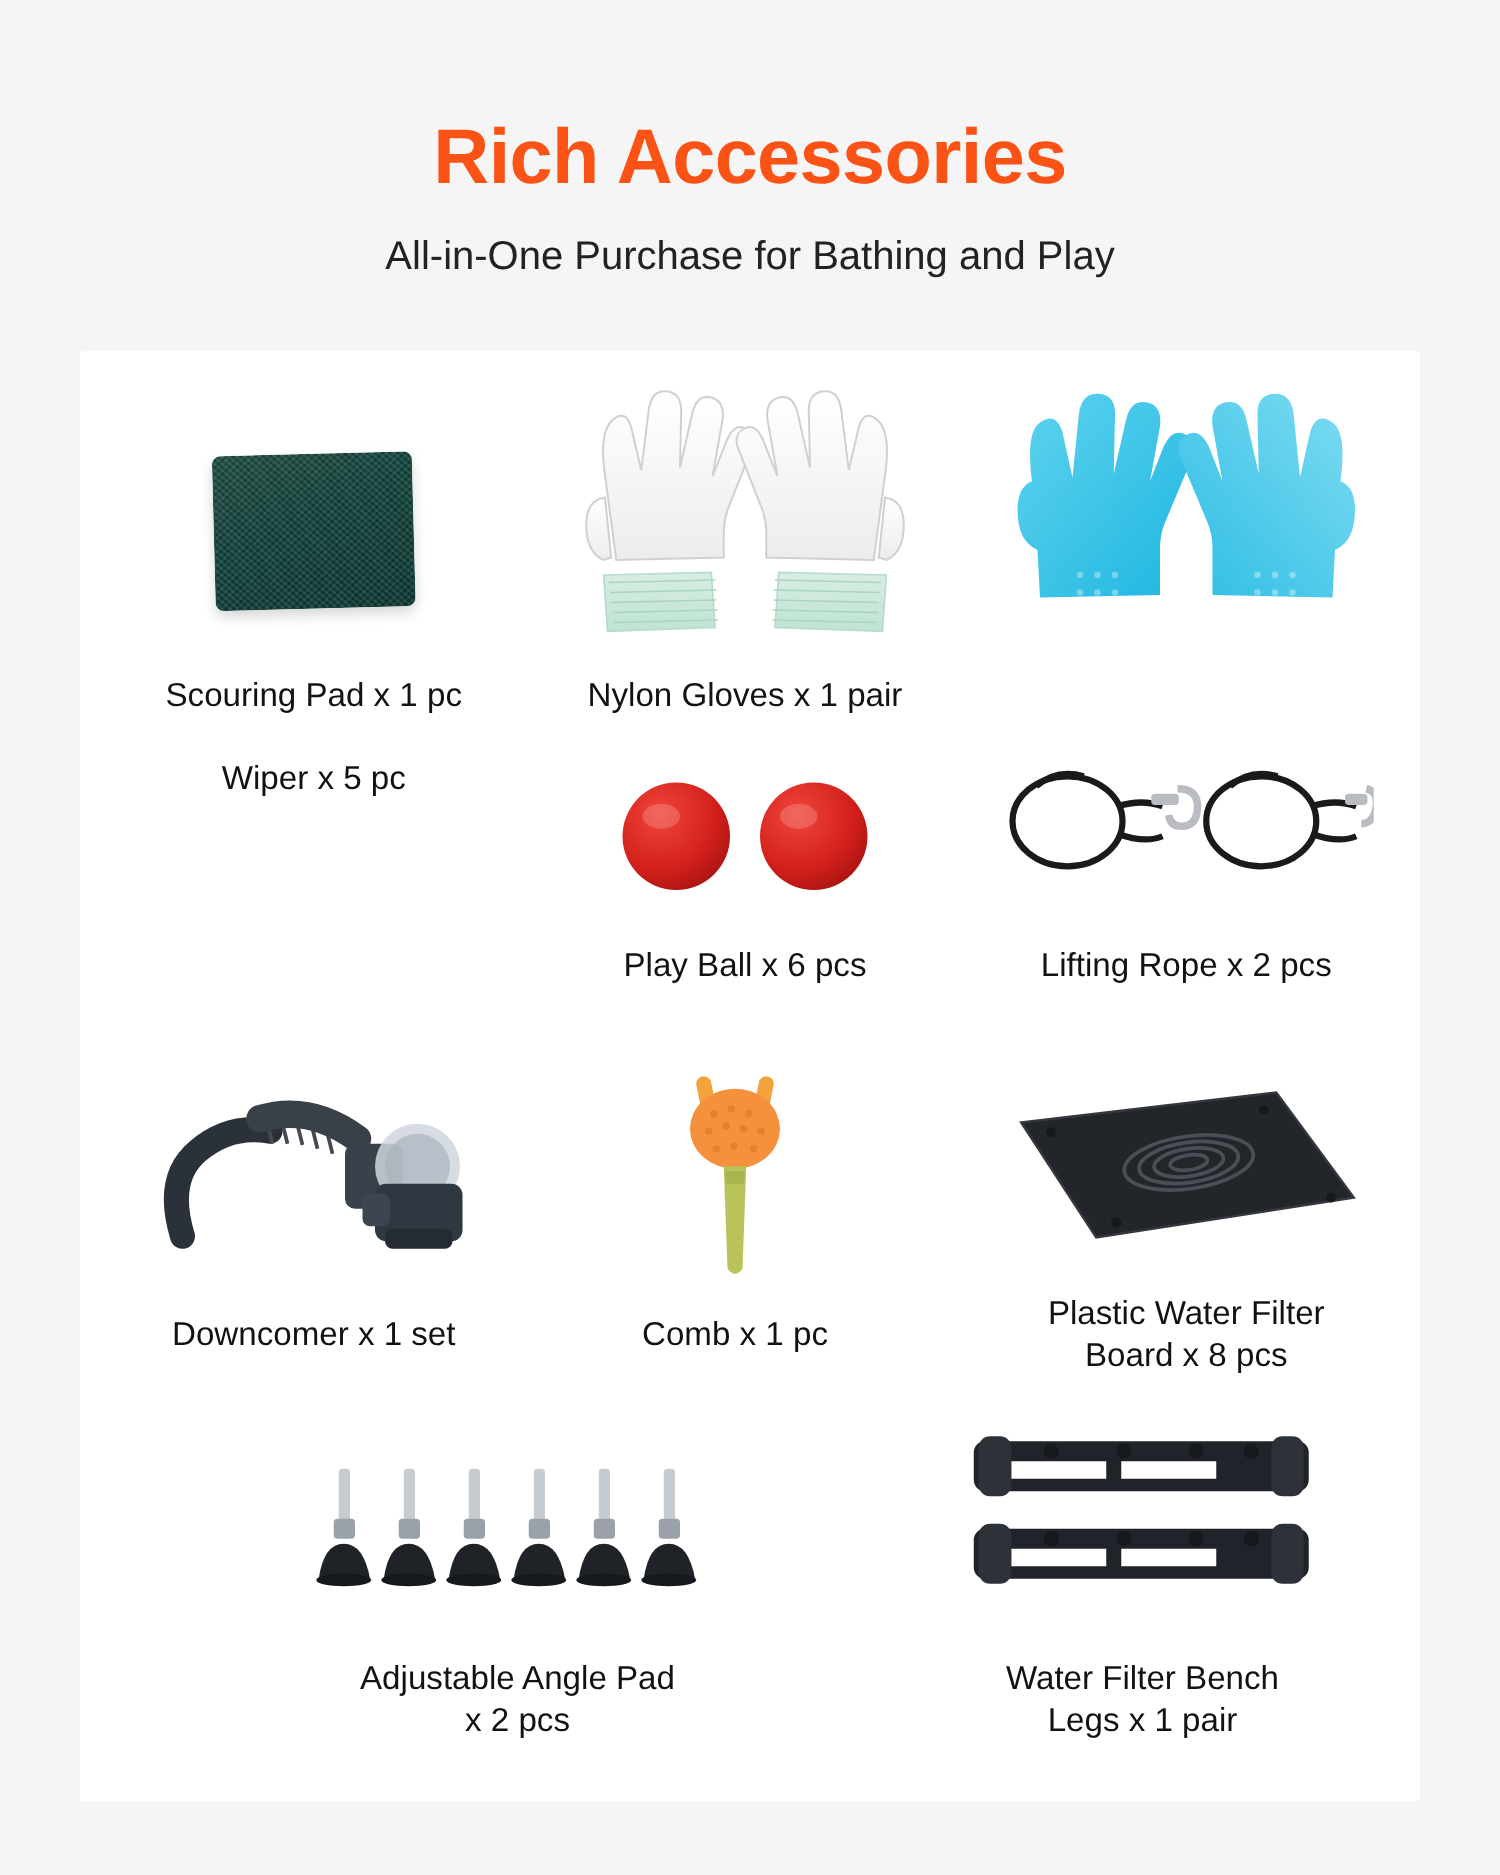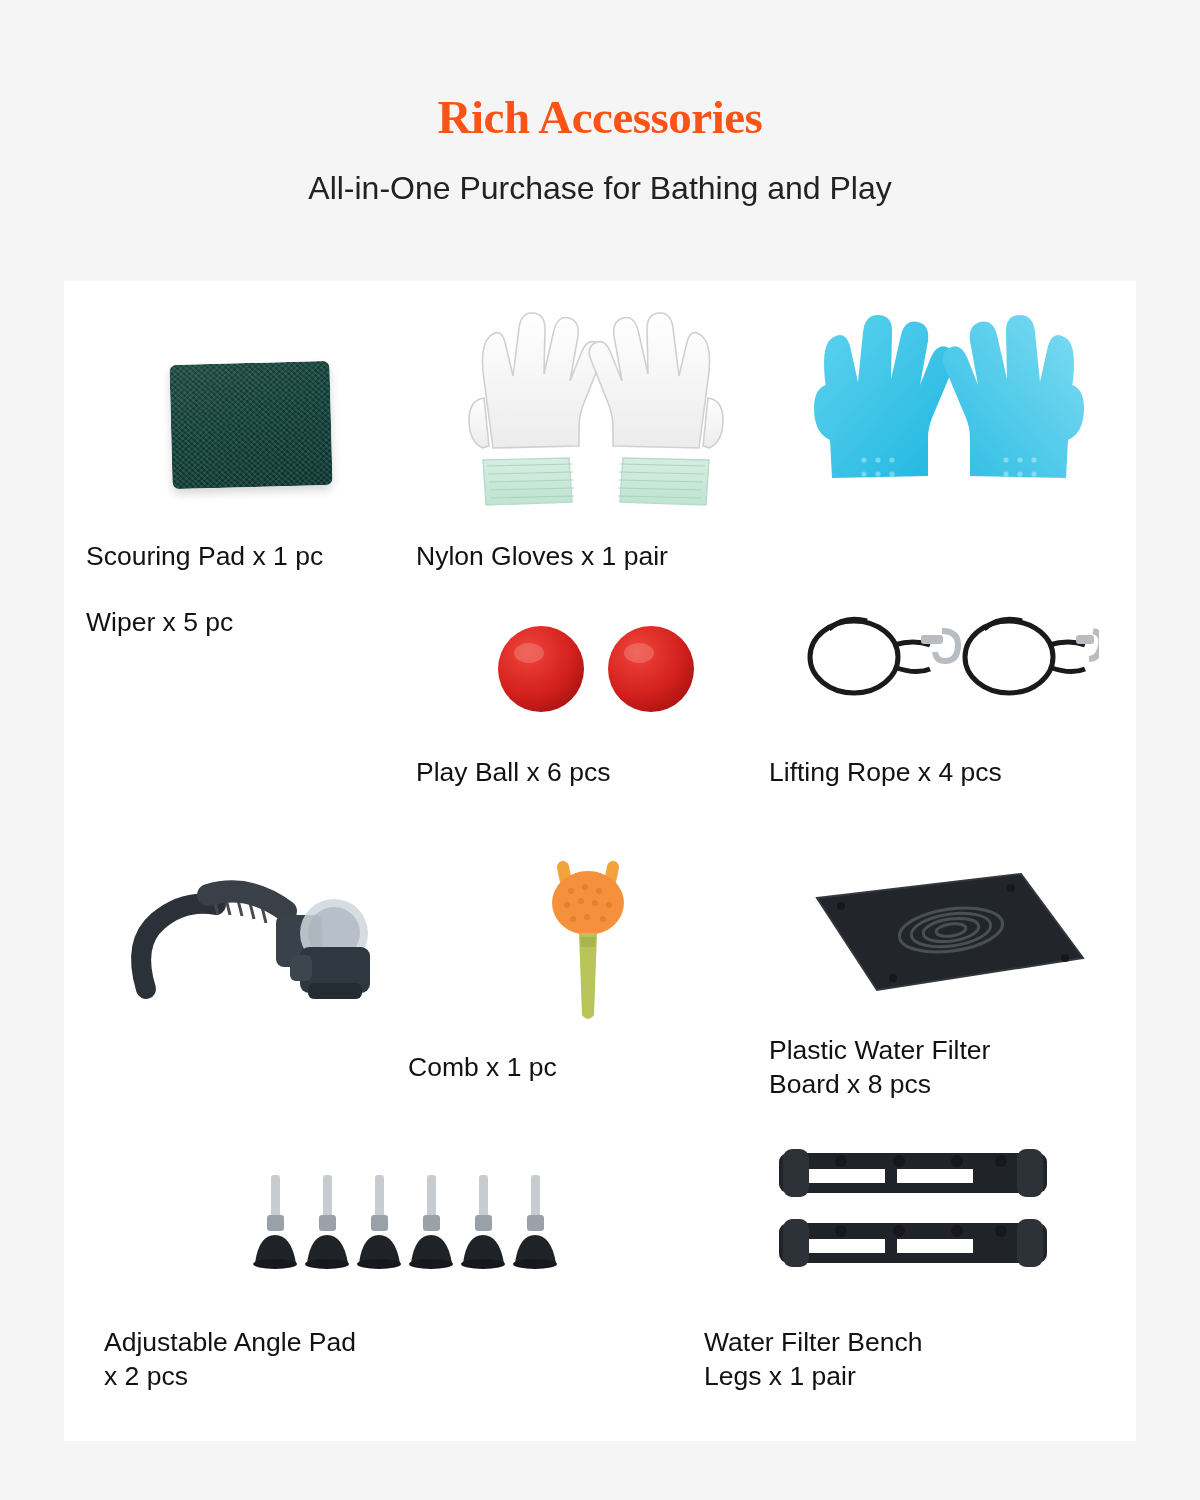--- a/index.html
+++ b/index.html
@@ -17,27 +17,26 @@
     position: relative;
     width: 1200px;
     height: 1500px;
     background: #f5f5f5;
   }
   .header {
     padding-top: 92px;
     text-align: center;
   }
   .title {
-    font-size: 47px;
+    font-size: 62px;
     font-weight: bold;
     color: #fa5315;
     letter-spacing: -0.5px;
     margin: 0;
     line-height: 1.1;
-    font-family: Liberation Serif, serif;
   }
   .subtitle {
     margin: 26px 0 0 0;
     font-size: 32px;
     color: #222222;
     font-weight: 400;
   }
   .card {
     position: absolute;
     left: 64px;
@@ -48,21 +47,21 @@
     border-radius: 2px;
   }
   .grid {
     position: relative;
     width: 100%;
     height: 100%;
   }
   .cell {
     position: absolute;
     box-sizing: border-box;
-    text-align: left;
+    text-align: center;
   }
   .art {
     height: 200px;
     display: flex;
     align-items: center;
     justify-content: center;
   }
   .caption {
     font-size: 26.5px;
     color: #121212;
@@ -225,39 +224,40 @@
             <g fill="none" stroke="#1a1a1a" stroke-width="5" transform="translate(155,0)">
               <ellipse cx="55" cy="56" rx="44" ry="36"></ellipse>
               <path d="M95 44 q20 -6 36 0"></path>
               <path d="M95 66 q22 8 36 2"></path>
               <path d="M30 28 q16 -14 38 -8"></path>
             </g>
             <rect x="277" y="34" width="18" height="9" rx="3" fill="#b9bdc2"></rect>
             <path d="M294 30 q10 2 8 14 q-2 14 -12 14" fill="none" stroke="#b9bdc2" stroke-width="6"></path>
           </svg>
         </div>
-        <div class="caption">Lifting Rope x 4 pcs</div>
+        <div class="caption">Lifting Rope x 2 pcs</div>
       </div>
 
       <div class="cell" style="left:22px;top:575px;width:330px;">
         <div class="art" style="height:180px">
           <svg width="270" height="150" viewBox="0 0 270 150">
             <path d="M30 118 q-14 -46 12 -68 q26 -22 58 -16" fill="none" stroke="#2b3138" stroke-width="20" stroke-linecap="round"></path>
             <g stroke="#454b52" stroke-width="3">
               <path d="M96 20 l6 24 M108 20 l6 24 M120 21 l6 24 M132 24 l6 24 M144 28 l6 24"></path>
             </g>
             <path d="M92 24 q40 -12 78 16" fill="none" stroke="#3a4047" stroke-width="22" stroke-linecap="round"></path>
             <rect x="160" y="44" width="46" height="52" rx="8" fill="#39424b"></rect>
             <circle cx="218" cy="62" r="34" fill="#cfd6dc" opacity="0.85"></circle>
             <circle cx="218" cy="62" r="26" fill="#aab4bd" opacity="0.7"></circle>
             <rect x="184" y="76" width="70" height="46" rx="9" fill="#2f3740"></rect>
             <rect x="192" y="112" width="54" height="16" rx="6" fill="#242b33"></rect>
             <rect x="174" y="84" width="22" height="26" rx="6" fill="#3d454e"></rect>
           </svg>
         </div>
+        <div class="caption">Downcomer x 1 set</div>
       </div>
 
       <div class="cell" style="left:344px;top:555px;width:360px;">
         <div class="art" style="height:200px">
           <svg width="130" height="190" viewBox="0 0 130 190">
             <path d="M40 26 l4 20 M90 26 l-4 20" stroke="#f2a33c" stroke-width="12" stroke-linecap="round"></path>
             <ellipse cx="65" cy="62" rx="36" ry="32" fill="#f5913c"></ellipse>
             <g fill="#e87f2a">
               <circle cx="48" cy="50" r="3"></circle>
                 <circle cx="62" cy="46" r="3"></circle>

